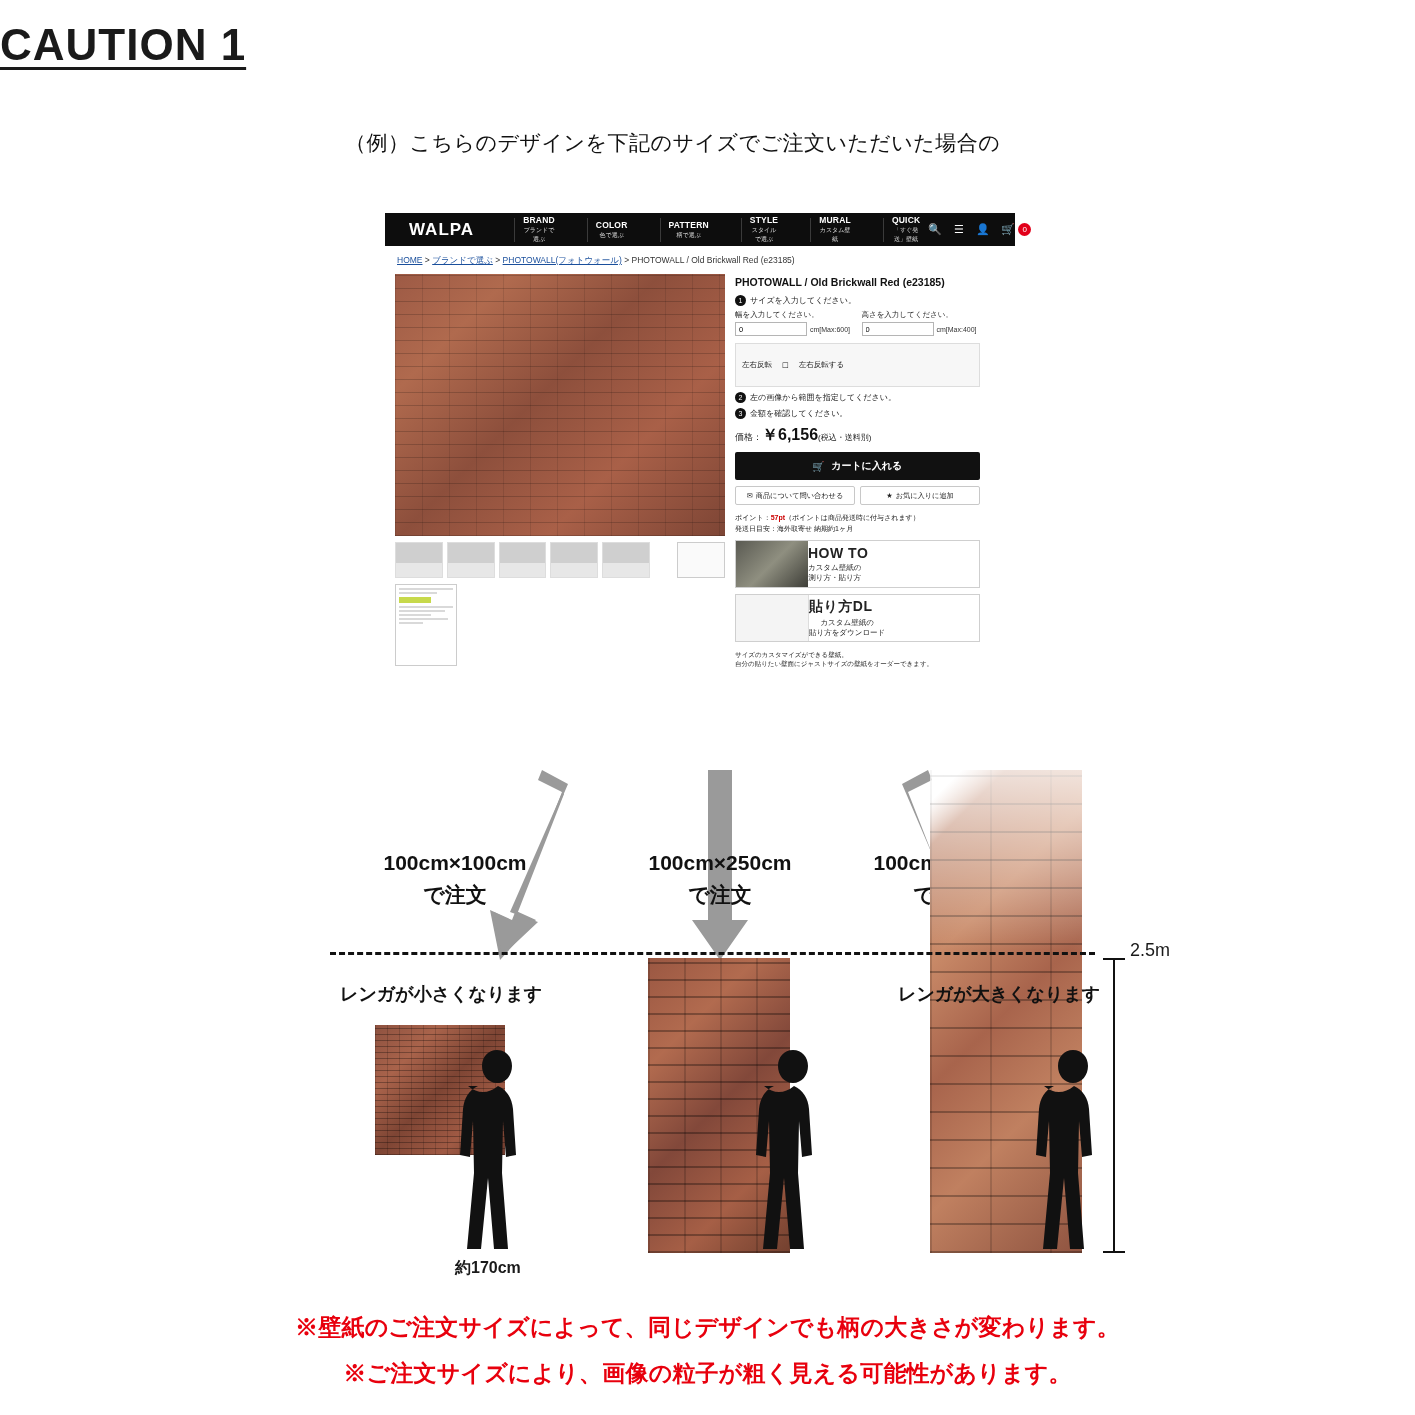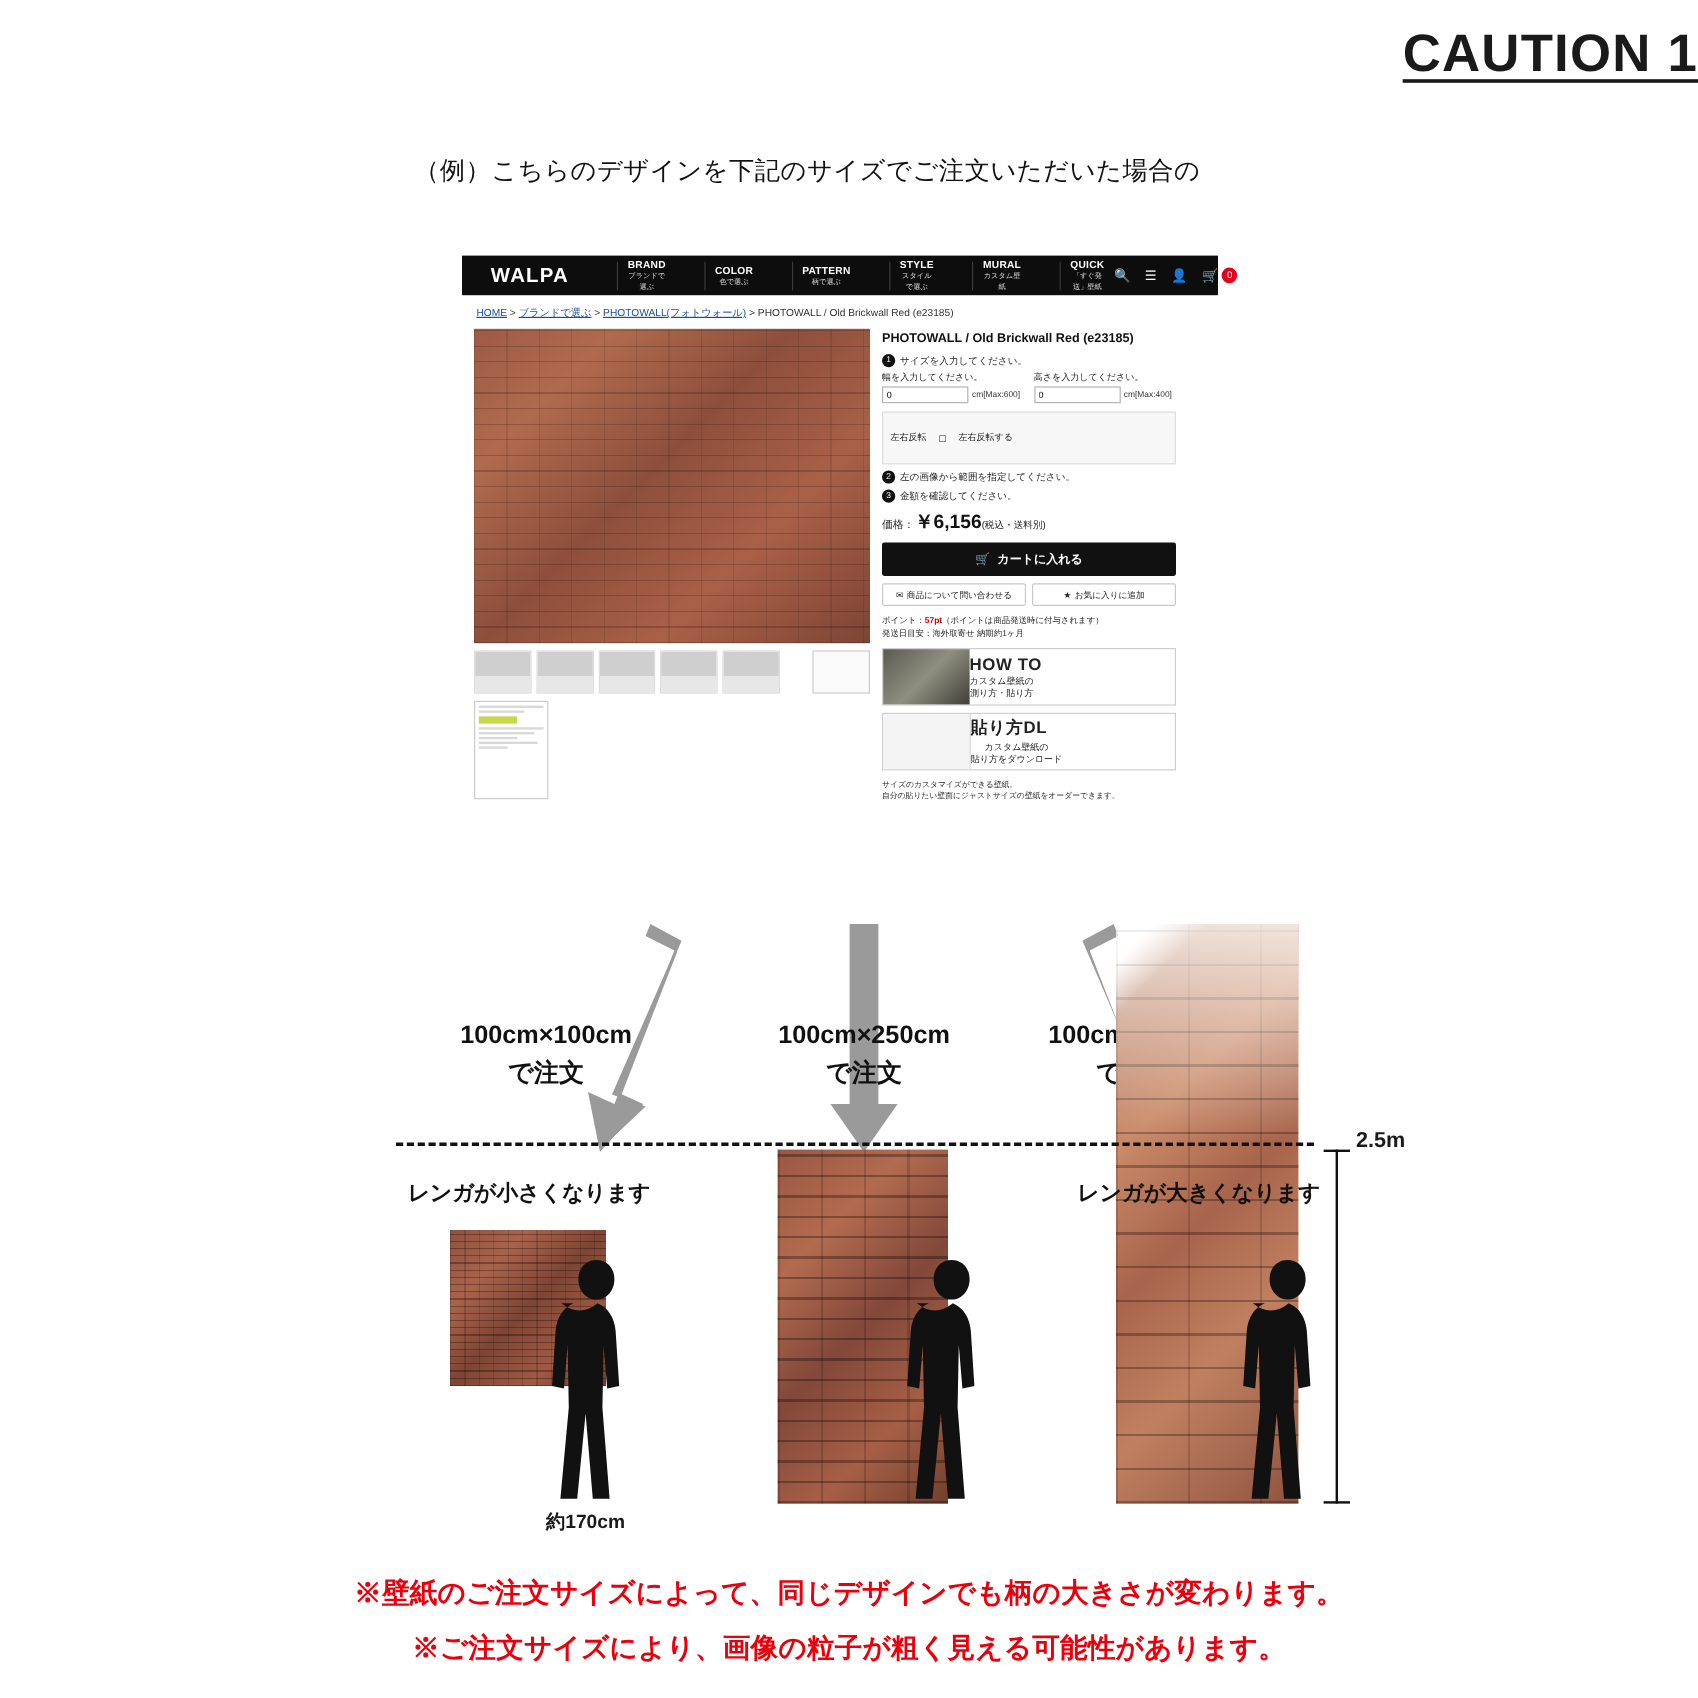--- a/index.html
+++ b/index.html
@@ -15,21 +15,21 @@
     color: #1a1a1a;
     overflow: hidden;
   }
 
   
   .page-title {
     position: absolute;
     top: 20px;
     left: 0;
     width: 100%;
-    text-align: right;
+    text-align: left;
     font-size: 44px;
     font-weight: bold;
     letter-spacing: 1px;
     text-decoration: underline;
     text-underline-offset: 7px;
     text-decoration-thickness: 3px;
   }
 
   
   .intro {
@@ -220,21 +220,21 @@
     left: 330px;
     top: 952px;
     width: 765px;
     border-top: 3px dashed #111;
   }
   .ceiling-label {
     position: absolute;
     left: 1130px;
     top: 940px;
     font-size: 18px;
-    font-weight: bold;
+    font-weight: normal;
   }
   .dim-line {
     position: absolute;
     left: 1113px;
     top: 958px;
     width: 2px;
     height: 295px;
     background: #111;
   }
   .dim-cap-top, .dim-cap-bot {

